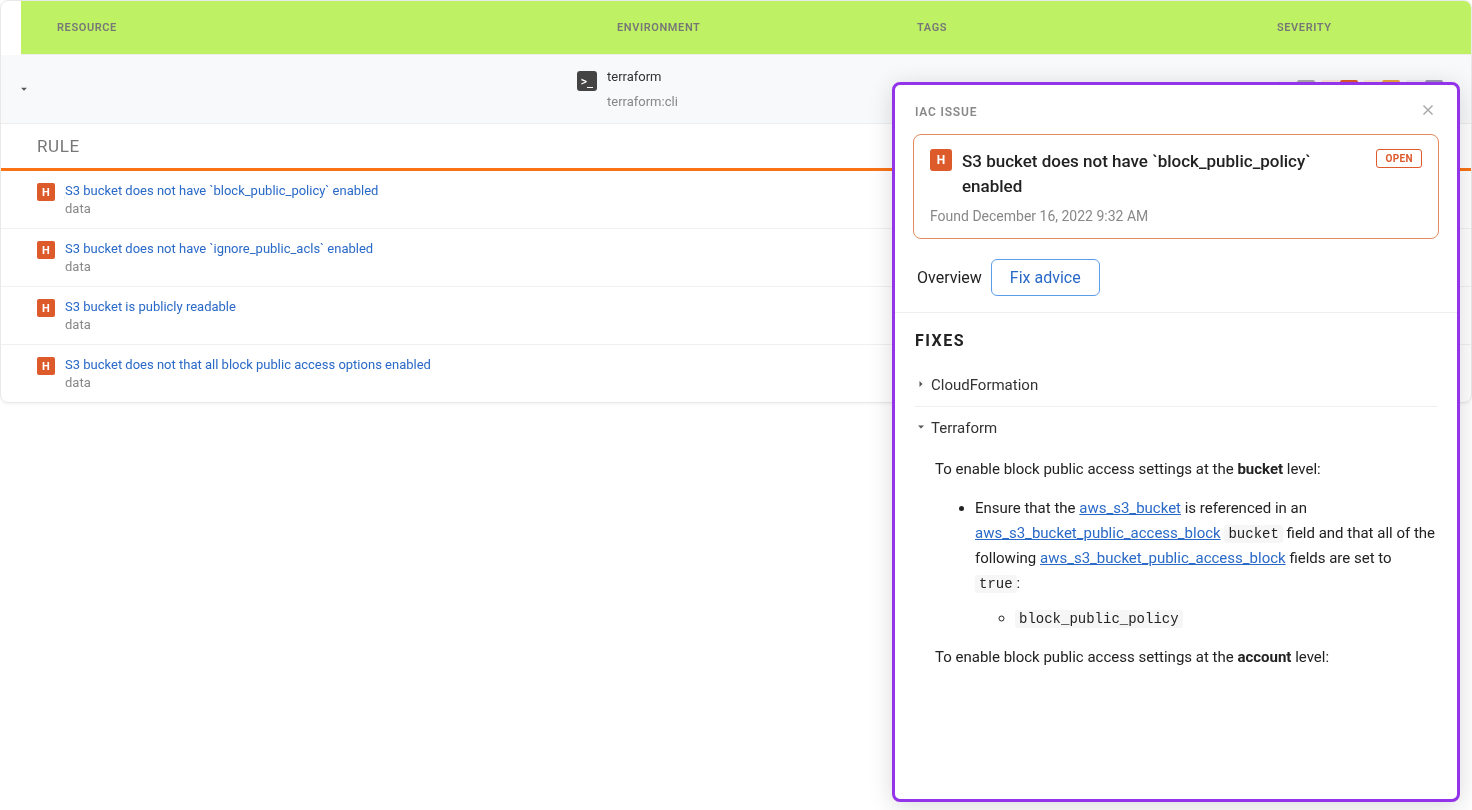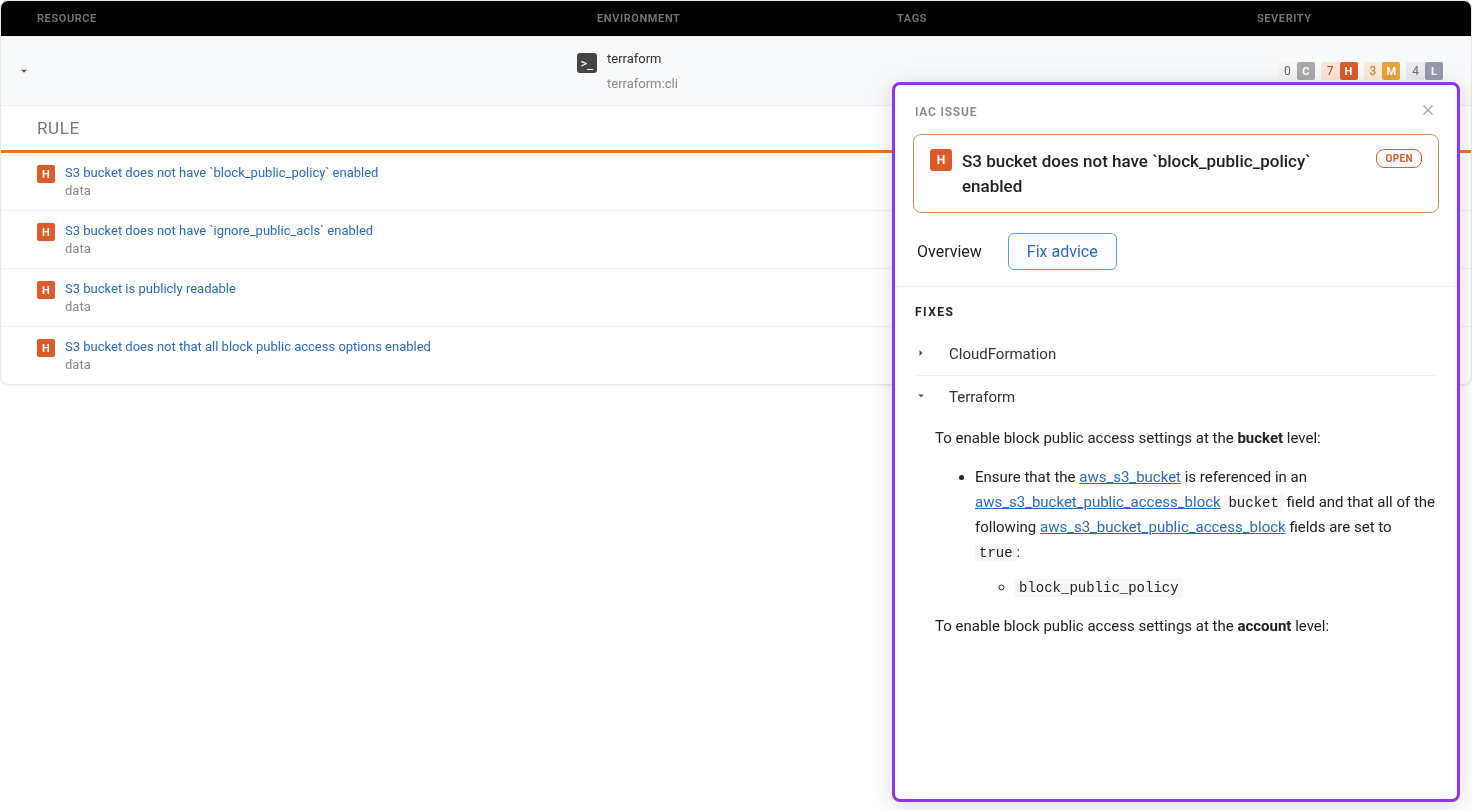--- a/index.html
+++ b/index.html
@@ -17,23 +17,24 @@
 .main-table {
   width: 100%;
   border: 1px solid #e8e8e8;
   border-radius: 8px;
   overflow: hidden;
   box-shadow: 0 1px 3px rgba(0,0,0,0.06);
 }
 .table-header {
   display: grid;
   grid-template-columns: 560px 300px 360px 1fr;
-  padding: 11px 36px;
-  background: #000000;
+  padding: 20px 36px;
+  background: #bef264;
   border-bottom: 1px solid #eee;
+  margin-left: 20px;
 }
 .table-header span {
   font-size: 11px;
   font-weight: 600;
   letter-spacing: 0.6px;
   color: #777;
   text-transform: uppercase;
 }
 .sev-col { text-align: left; }
 
@@ -189,31 +190,31 @@
   font-weight: 500;
   color: #222;
   flex: 1;
 }
 .open-badge {
   border: 1px solid #dd5a2b;
   color: #dd5a2b;
   font-size: 10px;
   font-weight: 700;
   padding: 3px 8px;
-  border-radius: 8px;
+  border-radius: 3px;
   letter-spacing: 0.4px;
 }
 .issue-found {
   color: #888;
   font-size: 14px;
 }
 
 .tabs {
   display: flex;
-  gap: 24px;
+  gap: 7px;
   padding: 20px 20px 16px 20px;
   border-bottom: 1px solid #eee;
   align-items: center;
 }
 .tab {
   font-size: 16px;
   color: #222;
   padding: 8px 2px;
   cursor: pointer;
 }
@@ -223,30 +224,30 @@
   border-radius: 6px;
   padding: 8px 18px;
 }
 
 .panel-body {
   flex: 1;
   overflow-y: auto;
   padding: 18px 20px;
 }
 .fixes-title {
-  font-size: 12px;
+  font-size: 16px;
   font-weight: 700;
   letter-spacing: 1.5px;
   color: #222;
   margin-bottom: 14px;
 }
 .fix-item {
   display: flex;
   align-items: center;
-  gap: 22px;
+  gap: 4px;
   padding: 12px 0;
   border-bottom: 1px solid #f0f0f0;
   cursor: pointer;
   font-size: 15px;
 }
 .fix-item.expanded { border-bottom: none; }
 .arrow-icon svg { width: 12px; height: 12px; fill: #555; }
 
 .terraform-body {
   padding: 8px 0 0 20px;
@@ -367,20 +368,21 @@
         </svg>
     </span>
   </div>
 
   <div class="issue-card">
     <div class="issue-top">
       <div class="issue-badge">H</div>
       <div class="issue-title">S3 bucket does not have `block_public_policy` enabled</div>
       <div class="open-badge">OPEN</div>
     </div>
+    <div class="issue-found">Found December 16, 2022 9:32 AM</div>
   </div>
 
   <div class="tabs">
     <div class="tab">Overview</div>
     <div class="tab active">Fix advice</div>
   </div>
 
   <div class="panel-body">
     <div class="fixes-title">FIXES</div>
 

